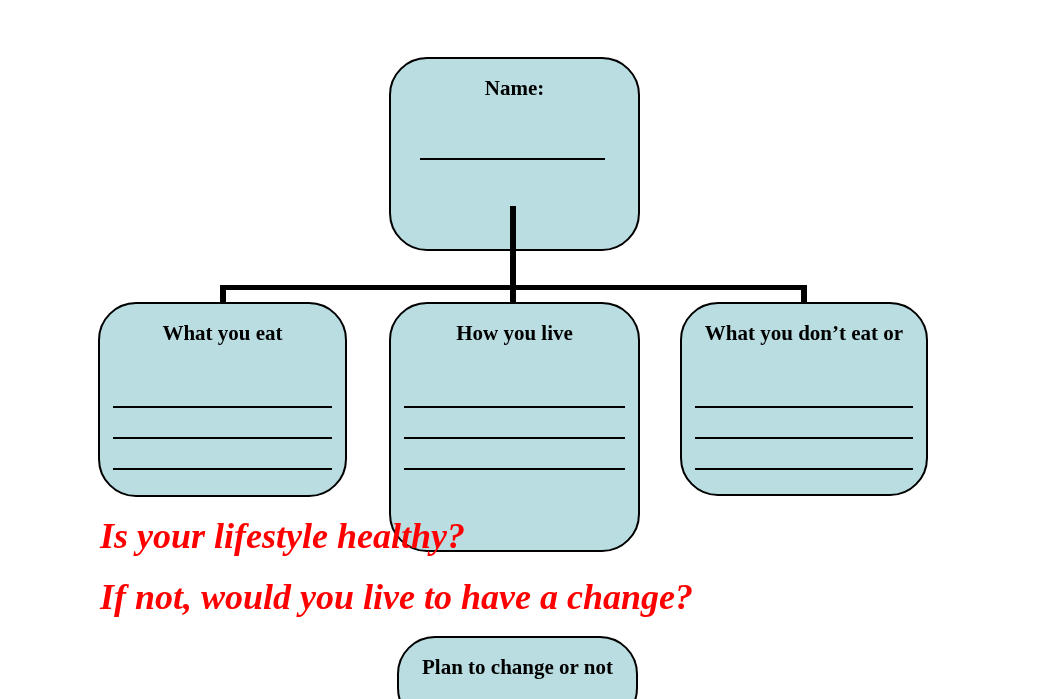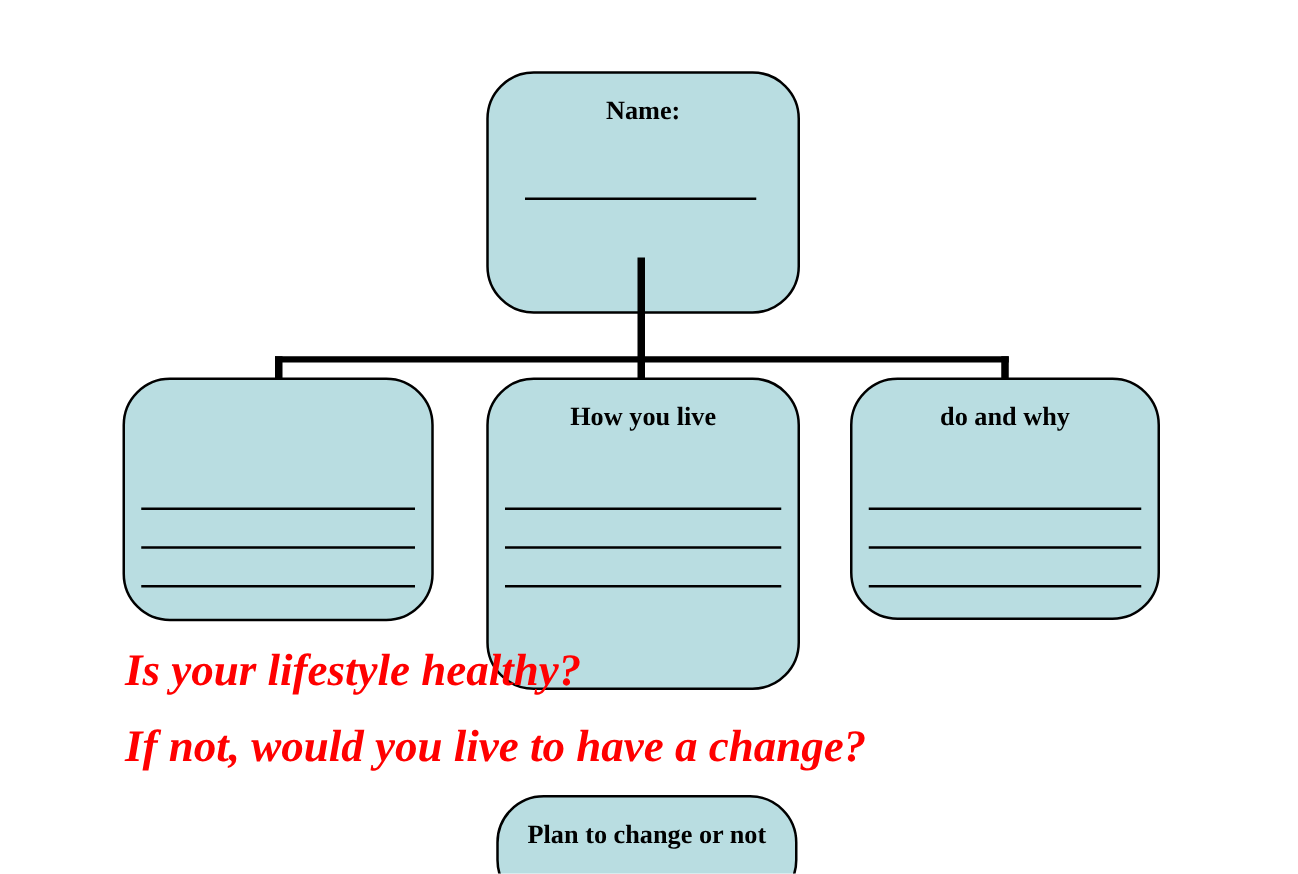--- a/index.html
+++ b/index.html
@@ -56,37 +56,40 @@
     <div class="box-title">Name:</div>
     <div class="write-line" style="left:29px; width:185px; top:99px;"></div>
   </div>
 
   <div class="conn" style="left:510px; top:206px; width:6px; height:98px;"></div>
   <div class="conn" style="left:220px; top:285px; width:587px; height:5px;"></div>
   <div class="conn" style="left:220px; top:285px; width:6px; height:19px;"></div>
   <div class="conn" style="left:801px; top:285px; width:6px; height:19px;"></div>
 
   <div class="box" style="left:98px; top:302px; width:249px; height:195px;">
+    <div class="box-title">
+      <span class="title-line">What you eat</span>
+    </div>
     <div class="write-line" style="left:13px; right:13px; top:102px;"></div>
     <div class="write-line" style="left:13px; right:13px; top:133px;"></div>
     <div class="write-line" style="left:13px; right:13px; top:164px;"></div>
   </div>
 
   <div class="box" style="left:389px; top:302px; width:251px; height:250px;">
     <div class="box-title">
       <span class="title-line">How you live</span>
     </div>
     <div class="write-line" style="left:13px; right:13px; top:102px;"></div>
     <div class="write-line" style="left:13px; right:13px; top:133px;"></div>
     <div class="write-line" style="left:13px; right:13px; top:164px;"></div>
   </div>
 
   <div class="box" style="left:680px; top:302px; width:248px; height:194px;">
     <div class="box-title">
-      <span class="title-line">do and why</span>
+      <span class="title-line">What you don’t eat or</span>
     </div>
     <div class="write-line" style="left:13px; right:13px; top:102px;"></div>
     <div class="write-line" style="left:13px; right:13px; top:133px;"></div>
     <div class="write-line" style="left:13px; right:13px; top:164px;"></div>
   </div>
 
   <div class="question" style="left:100px; top:519px;">Is your lifestyle healthy?</div>
   <div class="question" style="left:100px; top:580px;">If not, would you live to have a change?</div>
 
   <div class="box" style="left:397px; top:636px; width:241px; height:90px;">

